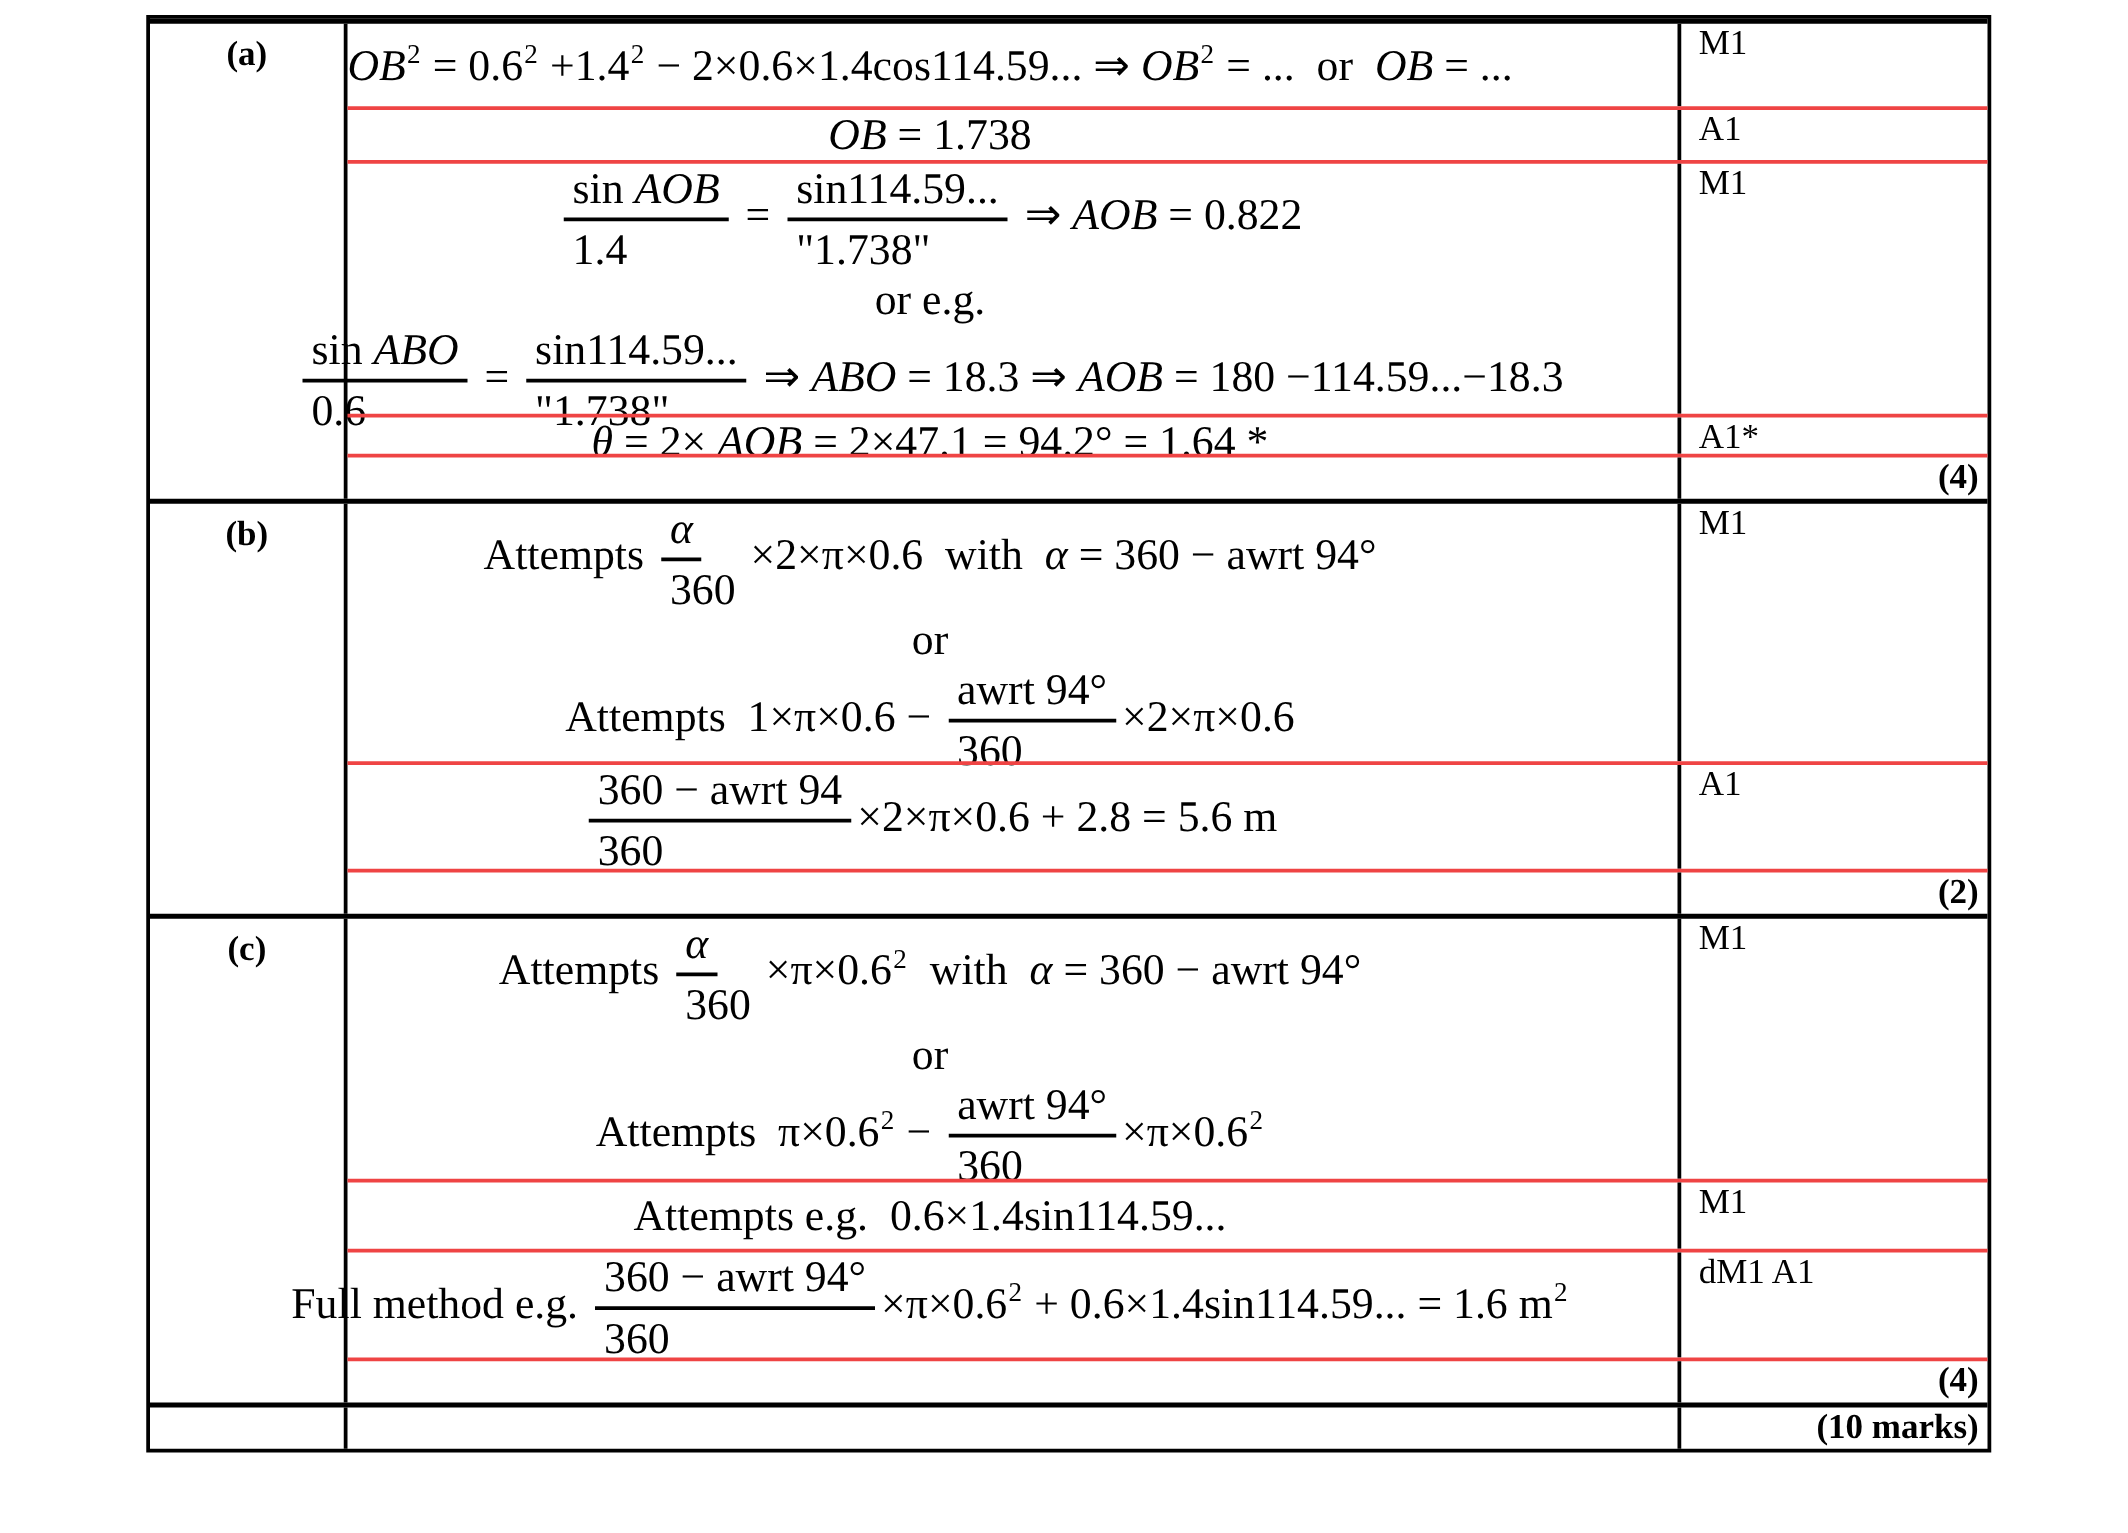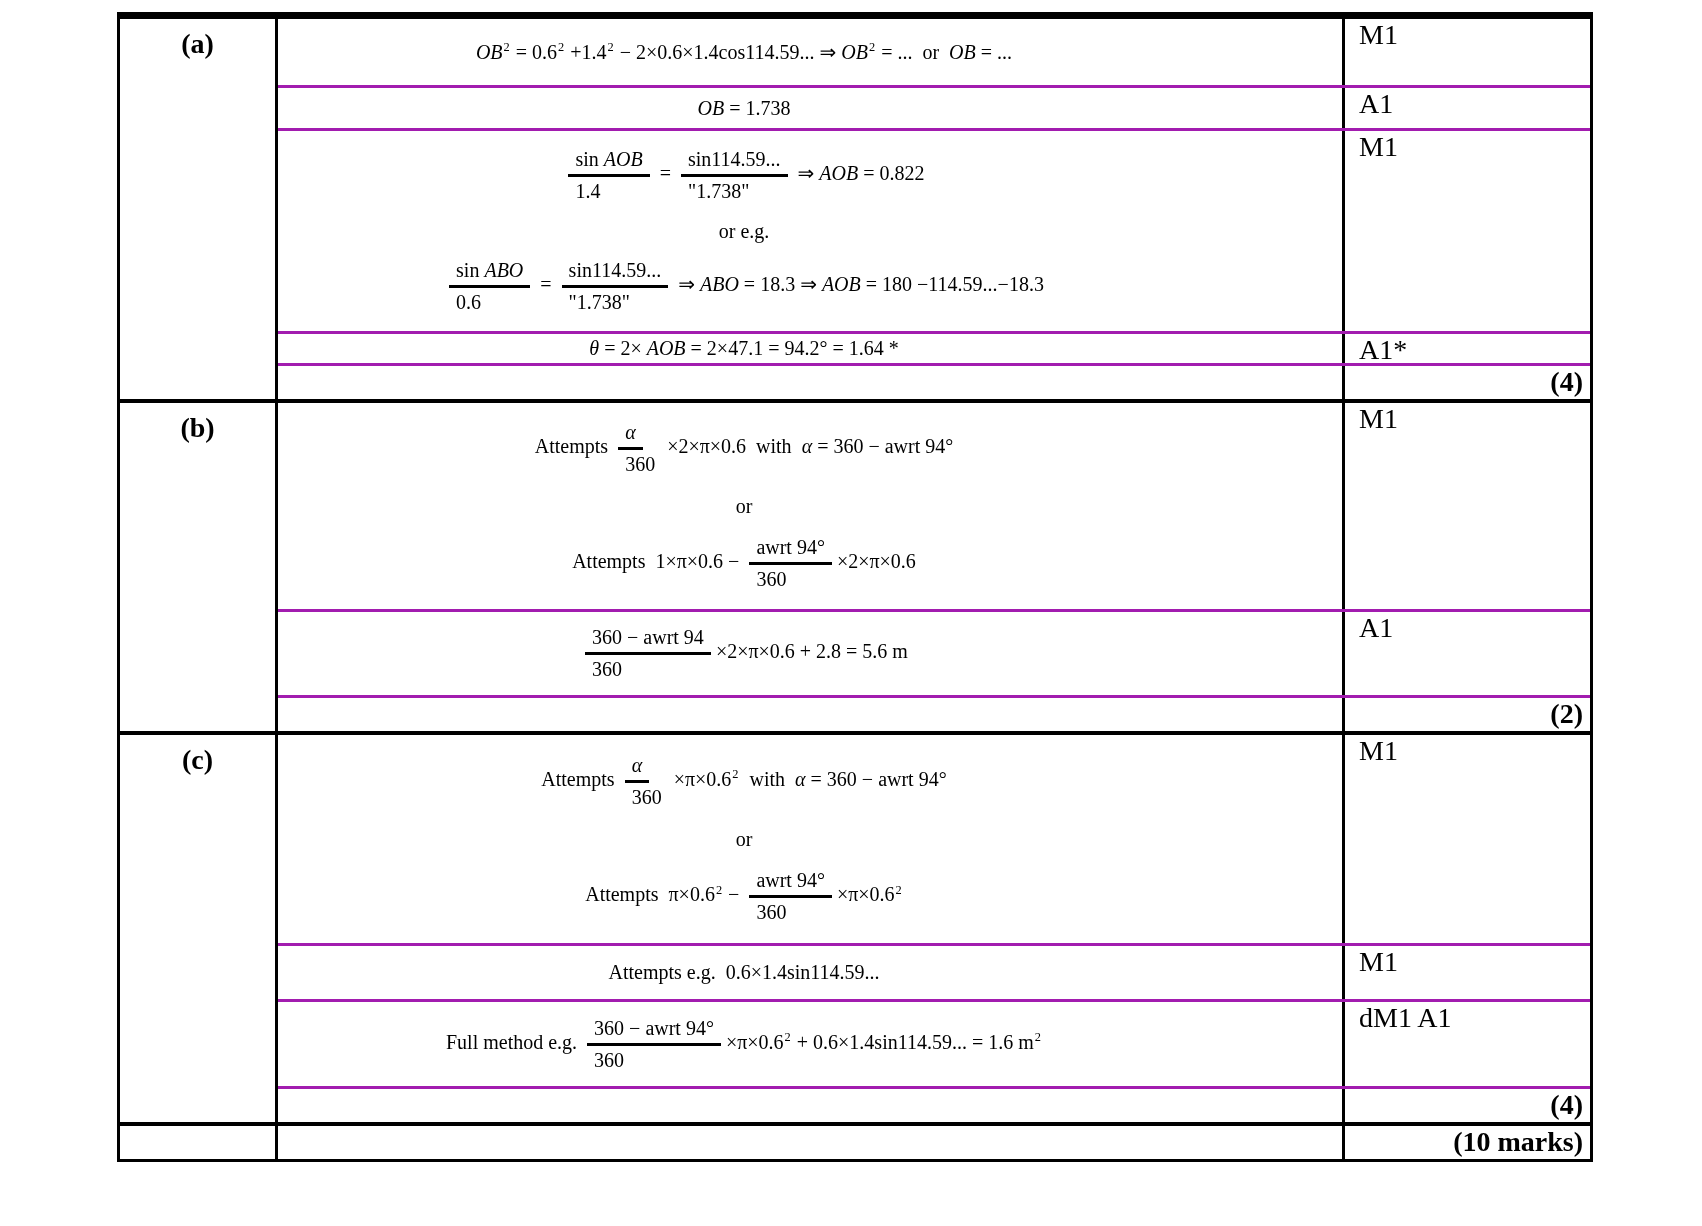--- a/index.html
+++ b/index.html
@@ -30,21 +30,21 @@
     flex: 0 0 158px;
     box-sizing: border-box;
     border-right: 3px solid #000;
     text-align: center;
     padding-top: 9px;
     font-weight: bold;
     font-size: 28px;
   }
   .part-body { flex: 1; display: flex; flex-direction: column; min-width: 0; }
   .row { display: flex; box-sizing: border-box; }
-  .row + .row { border-top: 3px solid #a21caf; }
+  .row + .row { border-top: 3px solid #ef4444; }
 
   .work {
     flex: 1; min-width: 0;
     box-sizing: border-box;
     display: flex; flex-direction: column;
     justify-content: space-evenly; align-items: center;
     padding-right: 132px;
   }
   .marks {
     flex: 0 0 248px;
@@ -53,21 +53,21 @@
     display: flex; align-items: flex-start;
     padding-left: 14px;
     font-size: 28px;
   }
   .marks.tally {
     justify-content: flex-end;
     padding-right: 7px; padding-left: 0;
     font-weight: bold;
   }
 
-  .math-line { font-size: 20px; white-space: pre; }
+  .math-line { font-size: 35px; white-space: pre; }
   .math-line .var { font-style: italic; }
   .math-line .sup {
     display: inline-block;
     font-size: 0.62em;
     position: relative; top: -0.62em;
     padding: 0 1px;
   }
   .frac {
     display: inline-flex;
     flex-direction: column;

